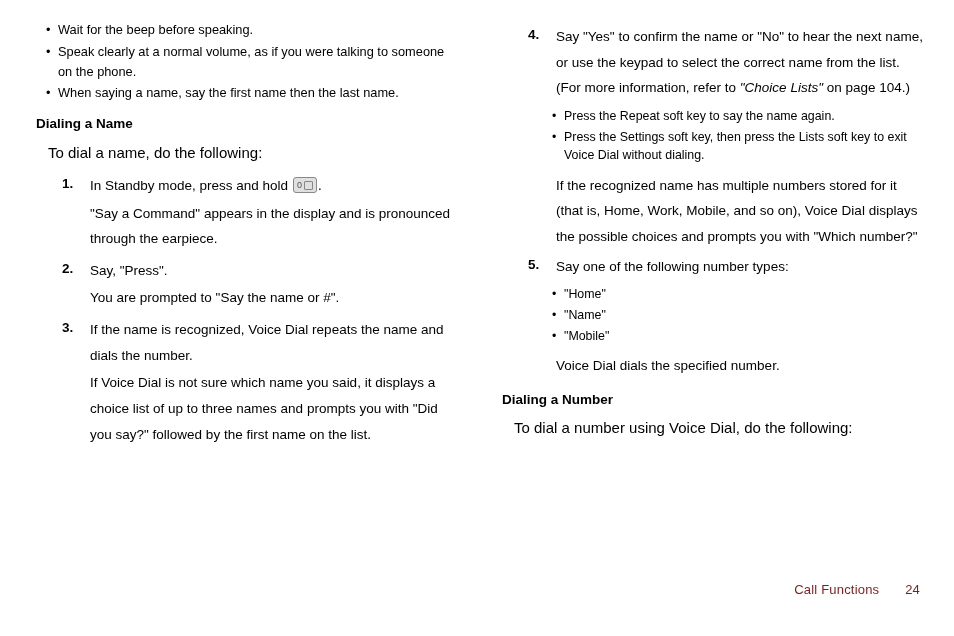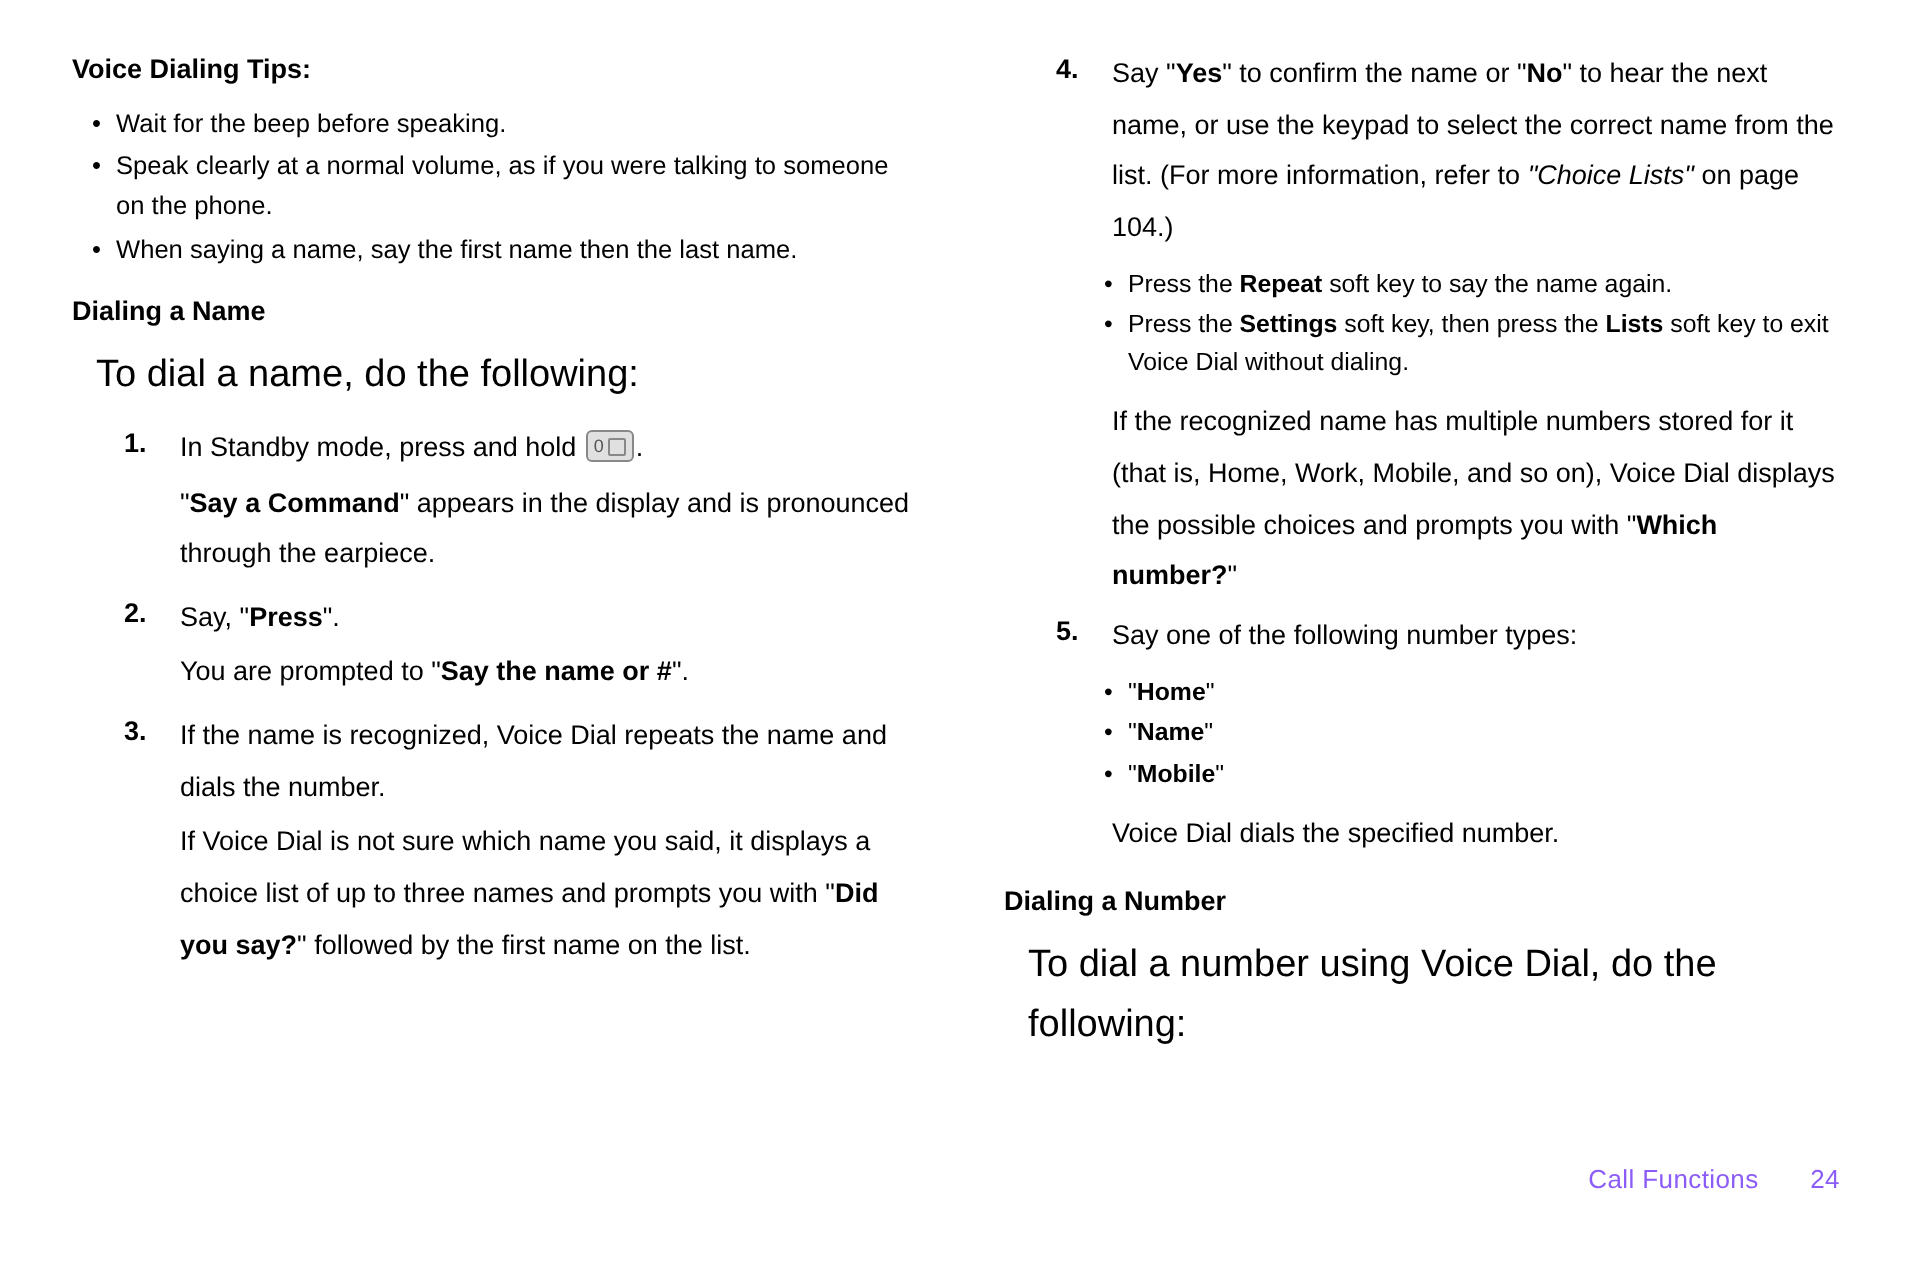--- a/index.html
+++ b/index.html
@@ -23,21 +23,21 @@
   .col {
     flex: 1;
     font-size: 13.5px;
   }
   .col-left { padding-right: 22px; }
   .col-right { padding-left: 22px; }
   .footer {
     text-align: right;
     padding: 0 34px 10px 0;
     font-size: 13px;
-    color: #8b5cf6;
+    color: #7f1d1d;
     letter-spacing: 0.2px;
   }
   .footer .num { margin-left: 22px; }
   .section-header {
     font-weight: bold;
     font-size: 13.5px;
     margin: 4px 0 6px 0;
   }
   .bullet-list {
     list-style: none;
@@ -70,21 +70,21 @@
     line-height: 1.5;
   }
   .indent-bullet-list li::before {
     content: "•";
     position: absolute;
     left: -4px;
     top: 0;
   }
   .intro {
     margin: 6px 0 8px 12px;
-    font-size: 19px;
+    font-size: 15px;
   }
   .step {
     display: flex;
     margin: 4px 0 4px 26px;
   }
   .step-num {
     font-weight: bold;
     min-width: 28px;
     font-size: 13.5px;
   }
@@ -124,29 +124,28 @@
     content: "";
     position: absolute;
     right: 3px;
     top: 3px;
     width: 7px;
     height: 7px;
     border: 1px solid #888;
     border-radius: 1px;
   }
   .italic { font-style: italic; }
-  b { font-weight: bold; margin-top: 39px; }
+  b { font-weight: normal; margin-top: 39px; }
 </style>
 </head>
 <body>
 
 <div class="page">
 
   <div class="col col-left">
-    <div class="section-header">Voice Dialing Tips:</div>
     <ul class="bullet-list">
       <li>Wait for the beep before speaking.</li>
       <li>Speak clearly at a normal volume, as if you were talking to someone on the phone.</li>
       <li>When saying a name, say the first name then the last name.</li>
     </ul>
 
     <div class="section-header">Dialing a Name</div>
     <div class="intro">To dial a name, do the following:</div>
 
     <div class="step">

